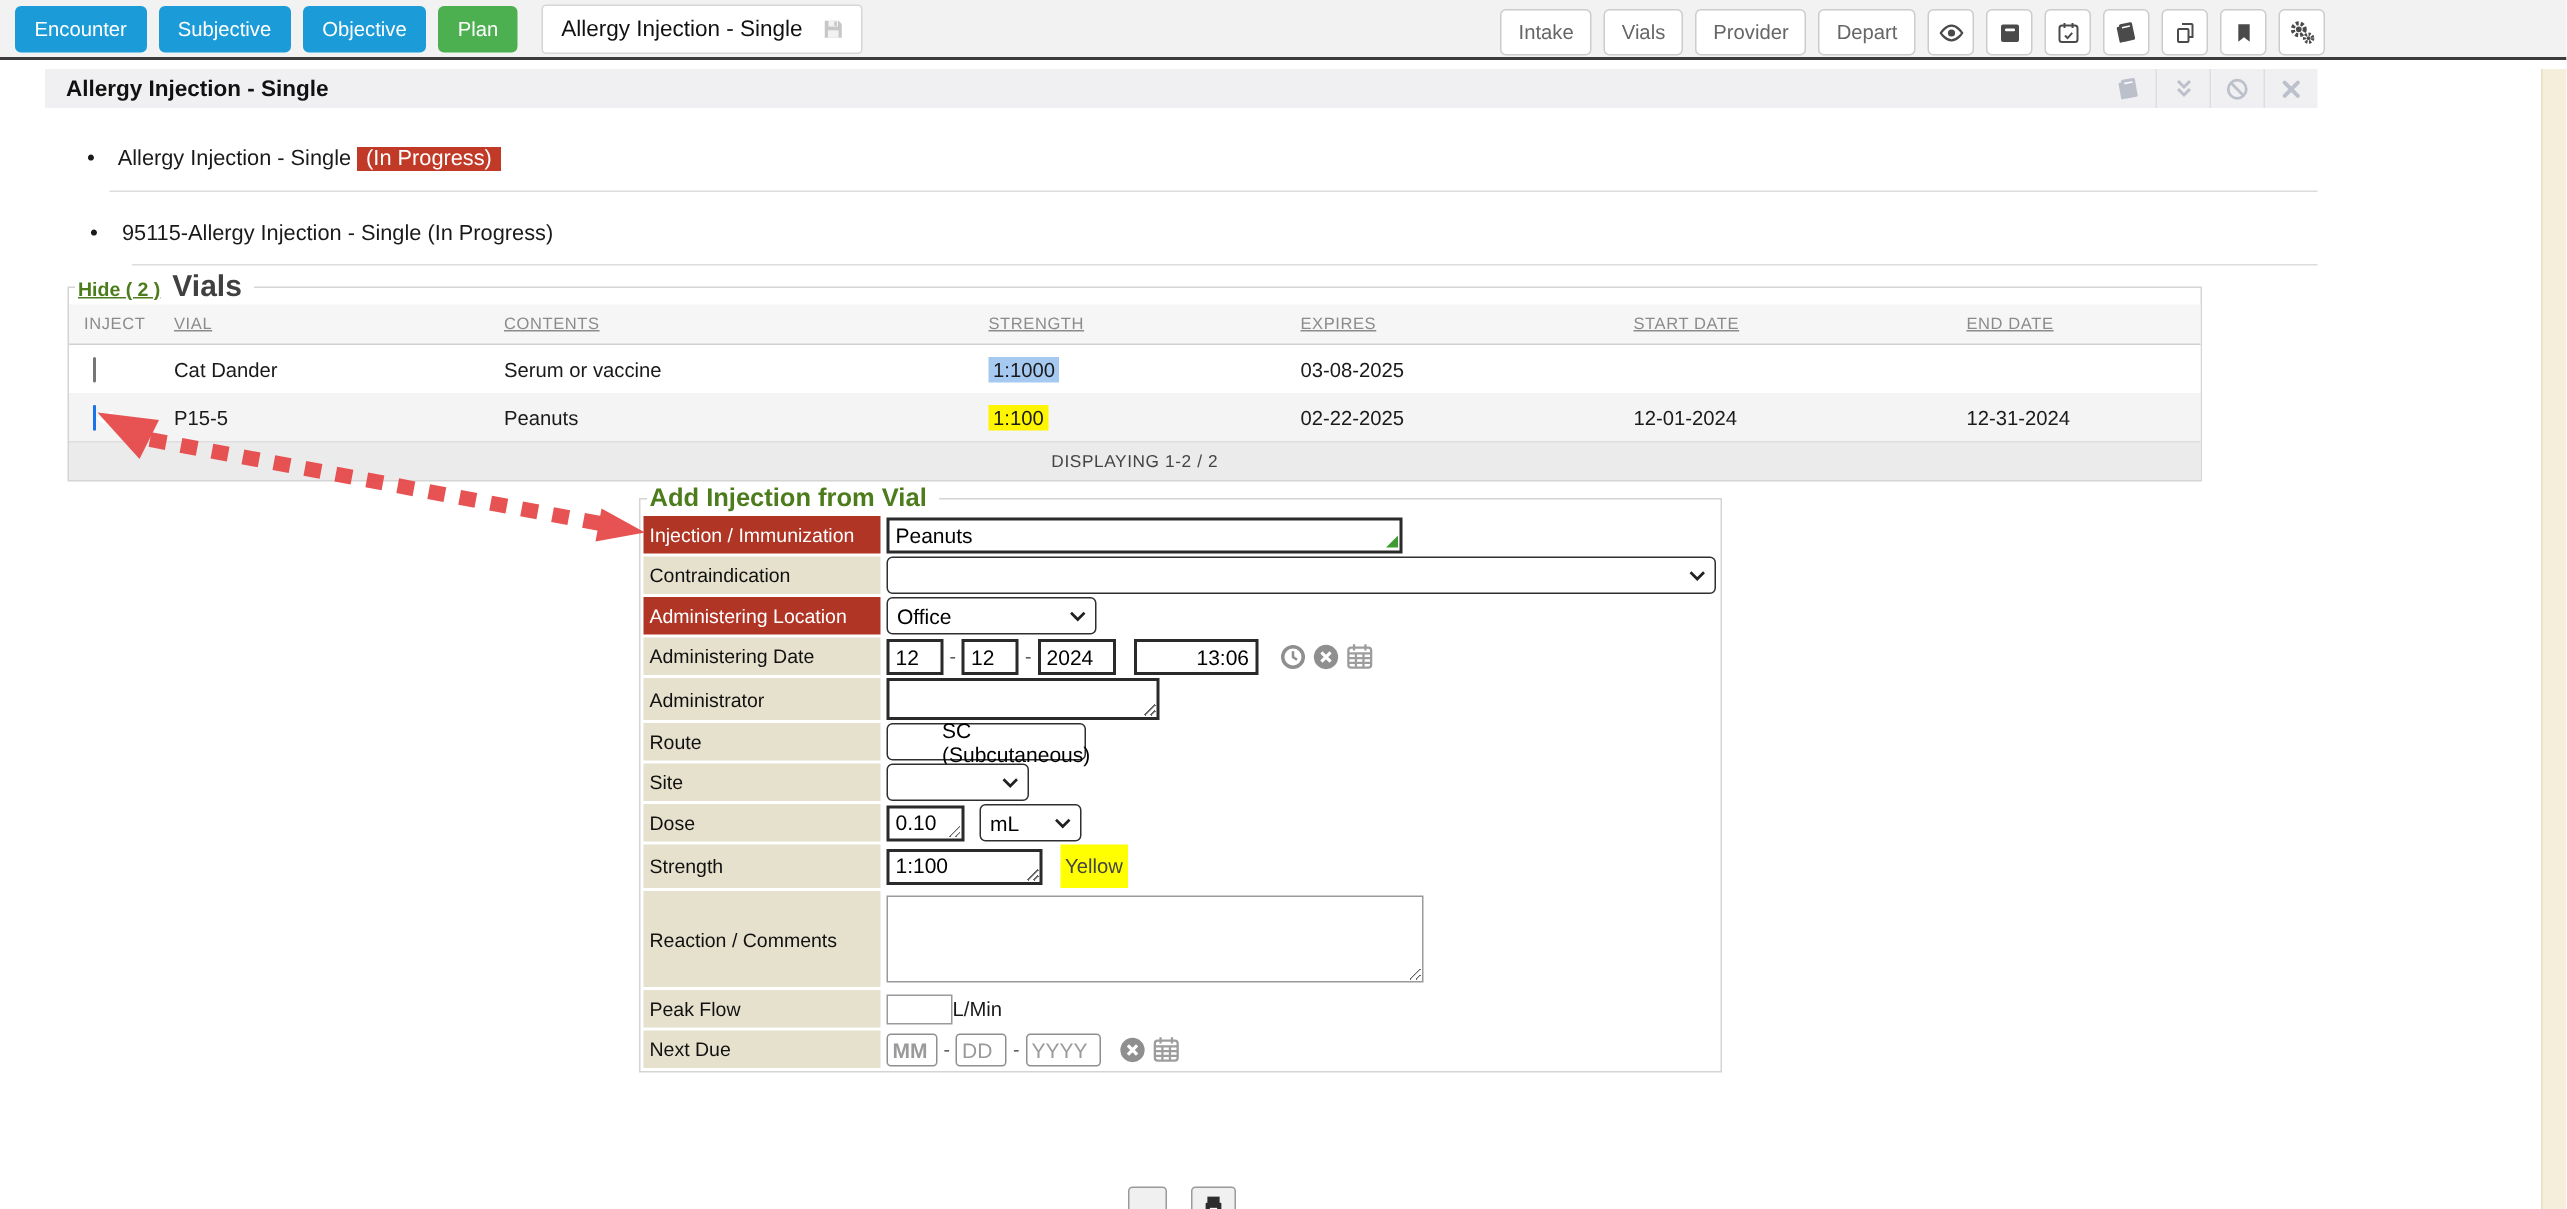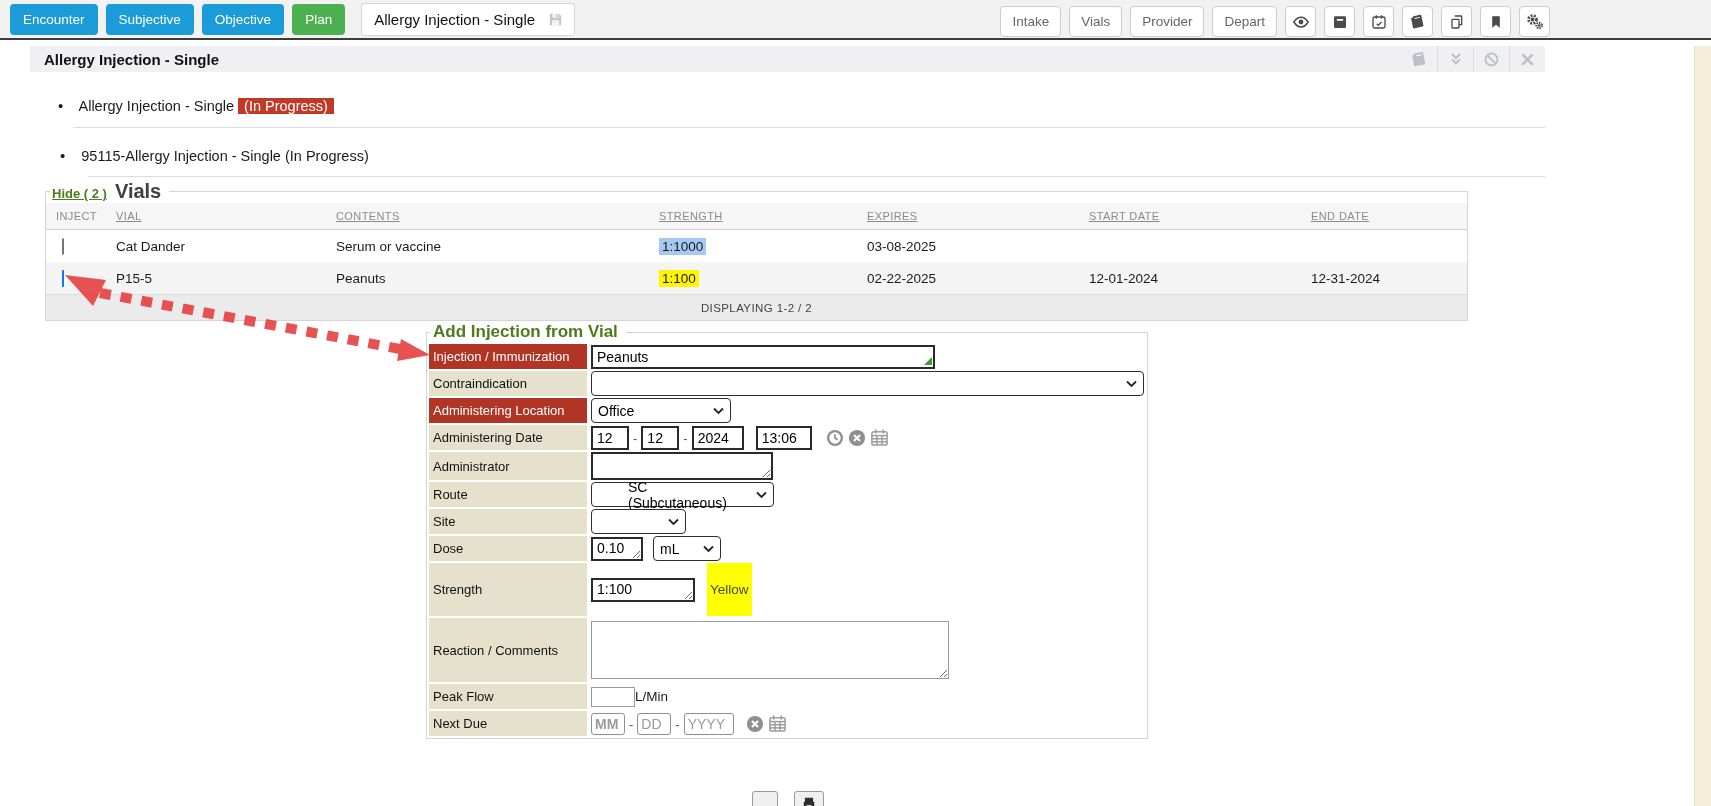--- a/index.html
+++ b/index.html
@@ -91,21 +91,21 @@
     border-left:8px solid transparent; border-bottom:8px solid #3f9c35; }
   .sel { border:1.5px solid #2f2f2f; border-radius:4px; height:25px; background:#fff;
     display:flex; align-items:center; font-size:14px; padding:0 6px; justify-content:space-between;
     cursor:pointer; gap:6px; }
   .dsep::before { content:"-"; color:#555; font-size:13px; }
   .mono { font-family:"DejaVu Sans Mono", monospace; font-size:13px; }
   .ph-inp { border:1px solid #8f8f8f; border-radius:3px; height:22px; font-size:14px;
     color:#444; padding:0 3px; font-family:"Liberation Sans", sans-serif; }
   .ph-inp::placeholder { color:#9a9a9a; }
   .unit-txt { font-size:13.5px; color:#1a1a1a; }
-  .note-yellow { background:#ffff00; color:#454545; font-size:13.5px; padding:19px 3px; margin-left:8px; }
+  .note-yellow { background:#ffff00; color:#454545; font-size:13.5px; padding:7px 3px; margin-left:8px; }
   .icn { display:flex; align-items:center; }
 
   
   .pbtn { position:absolute; top:791px; height:24px; border:1px solid #9a9a9a; border-radius:3px;
     background:#f0f0f0; cursor:pointer; display:flex; align-items:center; justify-content:center; }
 </style>
 </head>
 <body>
 
 <div class="topbar">
@@ -317,21 +317,21 @@
       </div>
     </div>
 
     <div class="flabel">Administering Date</div>
     <div class="ffield">
       <input class="inp" style="width: 38px;" value="12">
       <span class="dsep"></span>
       <input class="inp" style="width: 38px;" value="12">
       <span class="dsep"></span>
       <input class="inp" style="width: 52px;" value="2024">
-      <input class="inp" style="width: 56px; margin-left: 8px;" value="13:06">
+      <input class="inp" style="width: 83px; margin-left: 8px; text-align: right;" value="13:06">
       <span class="icn" style="margin-left:10px;">
         <svg width="18" height="18" viewBox="0 0 20 20">
             <circle cx="10" cy="10" r="7.6" fill="#fff" stroke="#8f8f8f" stroke-width="2.6"></circle>
             <path d="M10 5.8V10l3 2" stroke="#8f8f8f" stroke-width="1.9" fill="none"></path>
           </svg>
       </span>
       <span class="icn">
         <svg width="18" height="18" viewBox="0 0 20 20">
             <circle cx="10" cy="10" r="9" fill="#8f8f8f"></circle>
             <path d="M6.6 6.6l6.8 6.8M13.4 6.6l-6.8 6.8" stroke="#fff" stroke-width="2.4"></path>
@@ -351,21 +351,21 @@
       </span>
     </div>
 
     <div class="flabel">Administrator</div>
     <div class="ffield">
       <textarea class="box" style="width: 182px; height: 28px;"></textarea>
     </div>
 
     <div class="flabel">Route</div>
     <div class="ffield">
-      <div class="sel" style="width:183px;padding-left:36px;">
+      <div class="sel" style="width:133px;padding-left:36px;">
         <span>SC (Subcutaneous)</span>
         <svg width="11" height="8" viewBox="0 0 11 8">
             <path d="M1 1.5l4.5 4.5L10 1.5" stroke="#222" stroke-width="1.8" fill="none"></path>
           </svg>
       </div>
     </div>
 
     <div class="flabel">Site</div>
     <div class="ffield">
       <div class="sel" style="width:95px;">

